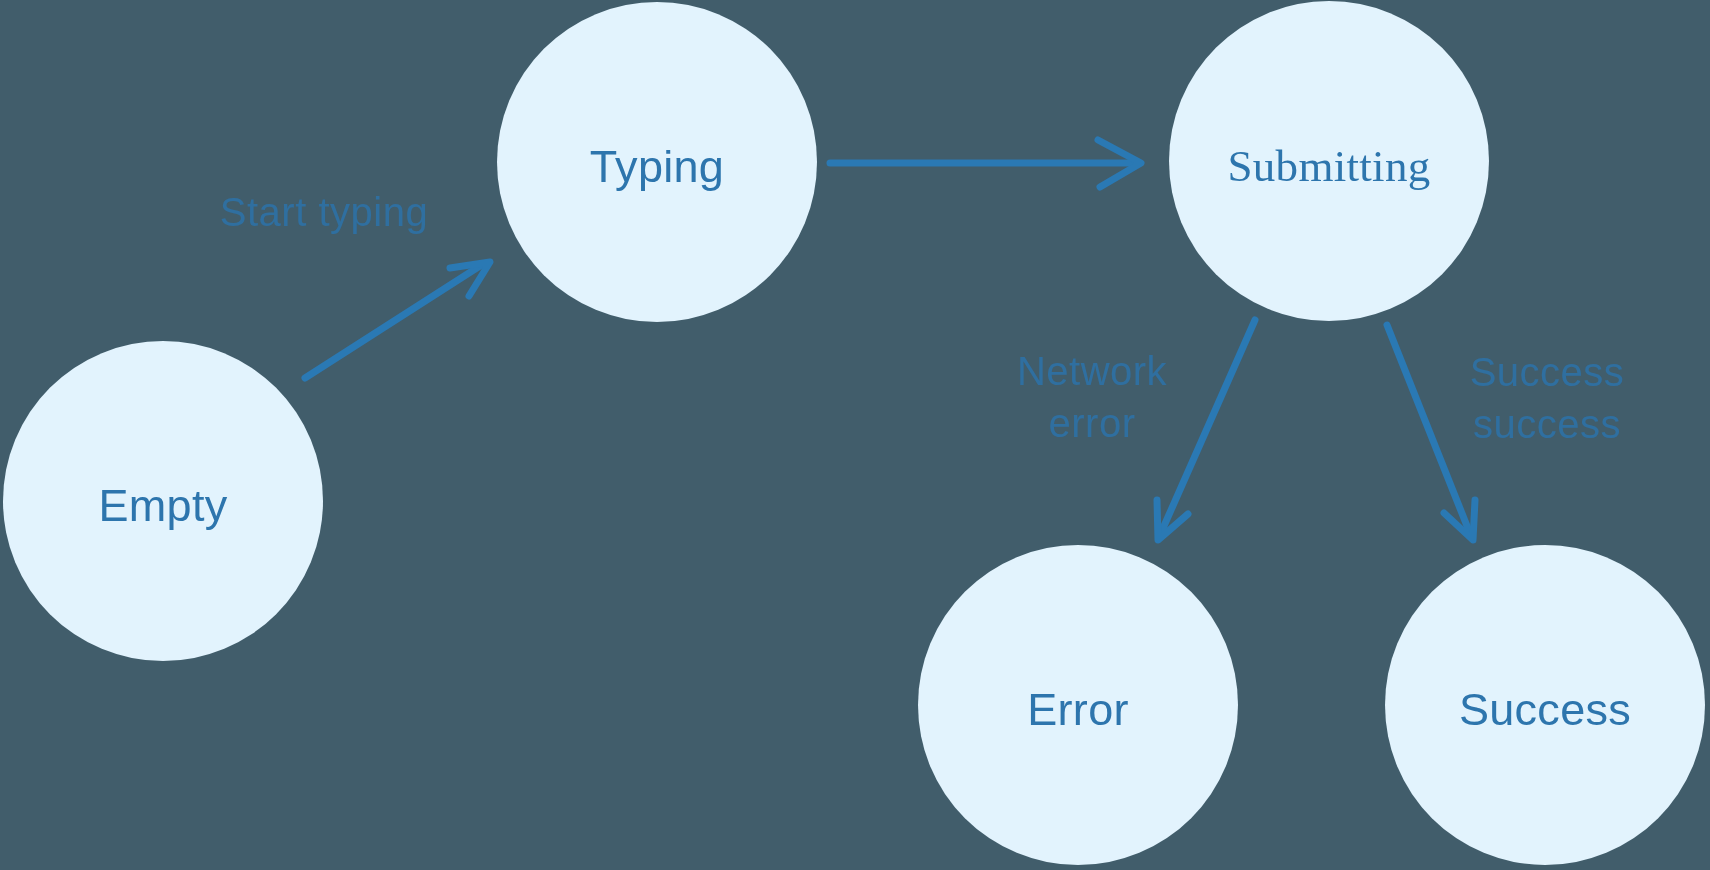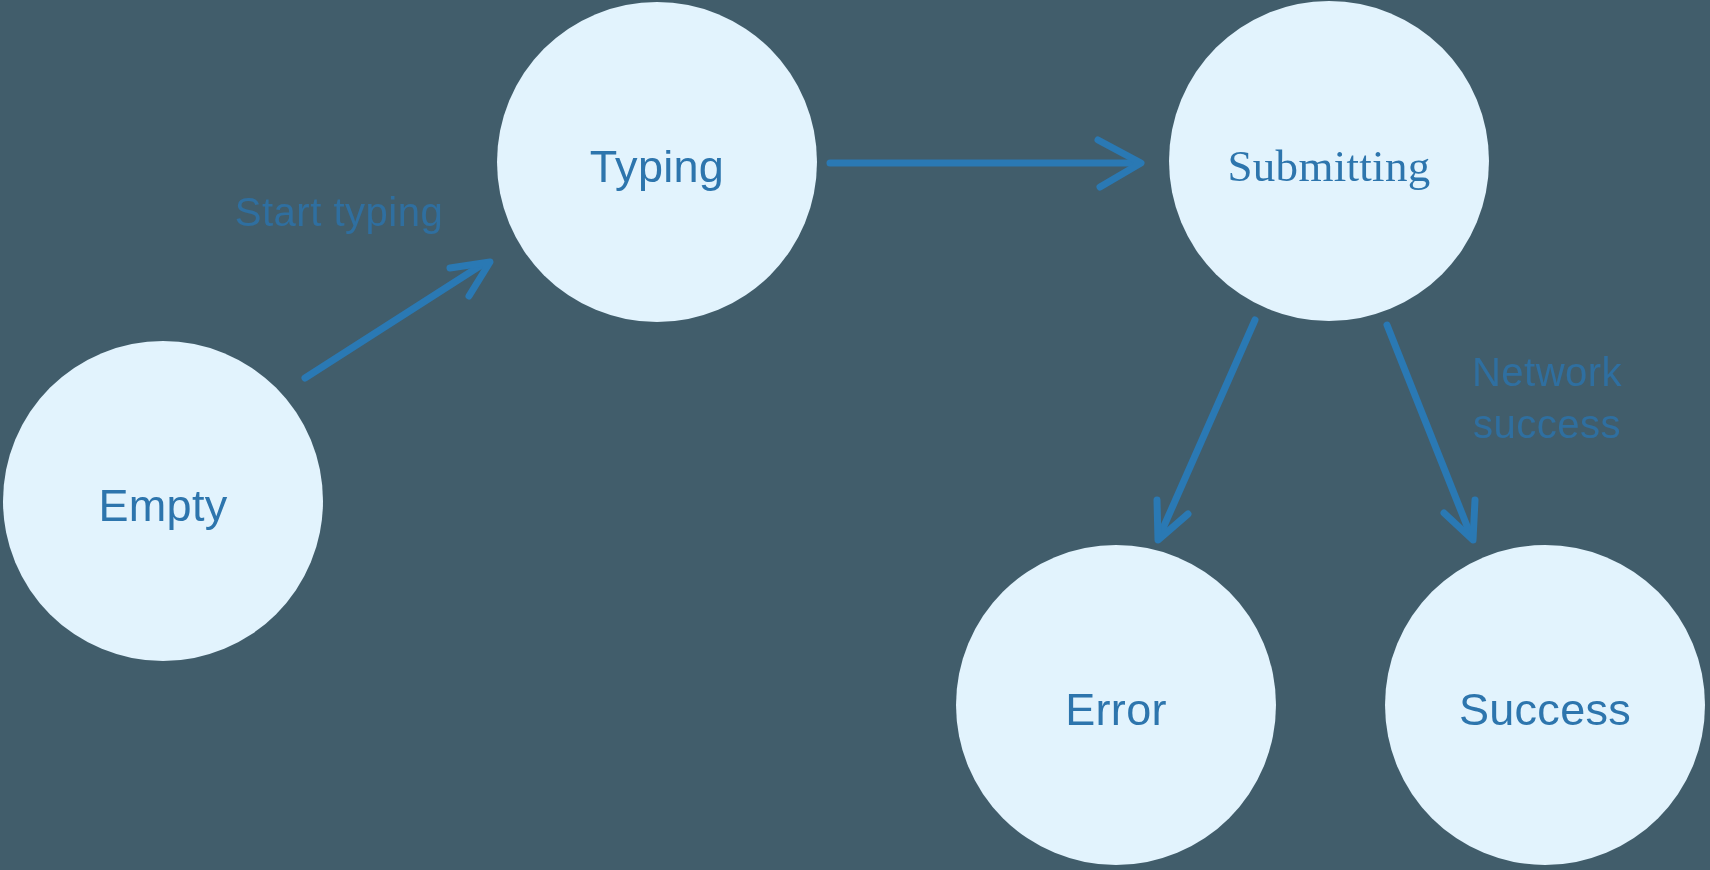--- a/index.html
+++ b/index.html
@@ -44,31 +44,31 @@
   }
   .node .node-label {
     color: var(--node-text);
     font-size: 45px;
     letter-spacing: 0.3px;
     padding-top: 10px;
   }
   .node-empty      { left: 3px;    top: 341px; }
   .node-typing     { left: 497px;  top: 2px;   }
   .node-submitting { left: 1169px; top: 1px; font-family: Liberation Serif, serif;   }
-  .node-error      { left: 956px;  top: 545px; }
+  .node-error      { left: 918px;  top: 545px; }
   .node-success    { left: 1385px; top: 545px; }
   .edge-label {
     position: absolute;
     color: var(--edge-label);
     font-size: 40px;
     letter-spacing: 0.5px;
     line-height: 52px;
     text-align: center;
   }
-  .edge-label-start-typing    { left: 229px;  top: 186px; width: 220px; }
+  .edge-label-start-typing    { left: 214px;  top: 186px; width: 220px; }
   .edge-label-press-submit    { left: 840px;  top: 61px;  width: 300px; }
   .edge-label-network-error   { left: 972px;  top: 345px; width: 240px; }
   .edge-label-network-success { left: 1427px; top: 346px; width: 240px; }
 </style>
 </head>
 <body>
 
 <div class="canvas">
 
   <svg class="edges" viewBox="0 0 1710 870" xmlns="http://www.w3.org/2000/svg">
@@ -106,16 +106,17 @@
     <span class="node-label">Error</span>
   </div>
 
   <div class="node node-success">
     <span class="node-label">Success</span>
   </div>
 
   <div class="edge-label edge-label-start-typing">Start typing</div>
 
 
+  <div class="edge-label edge-label-network-error">Network error</div>
 
-  <div class="edge-label edge-label-network-success">Network success</div>
+  <div class="edge-label edge-label-network-success">Success success</div>
 
 </div>
 
 </body></html>

